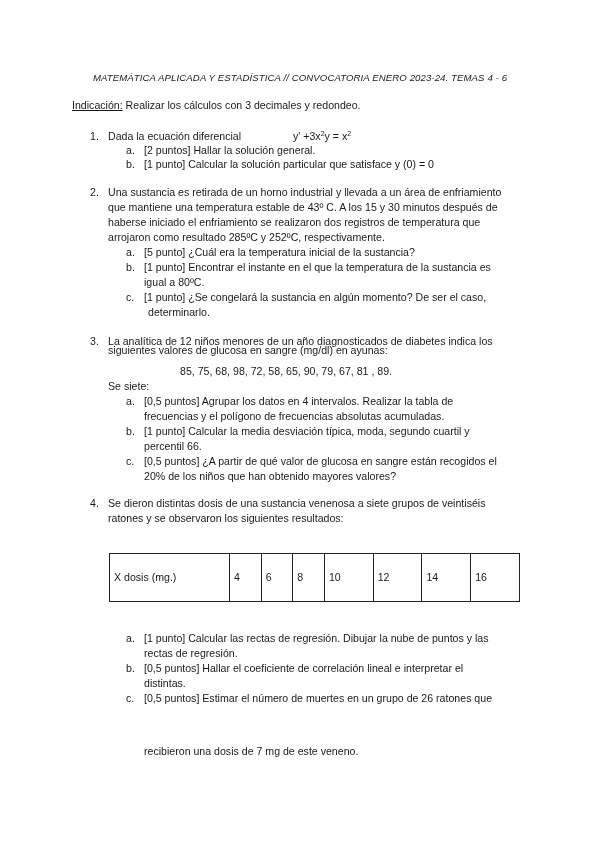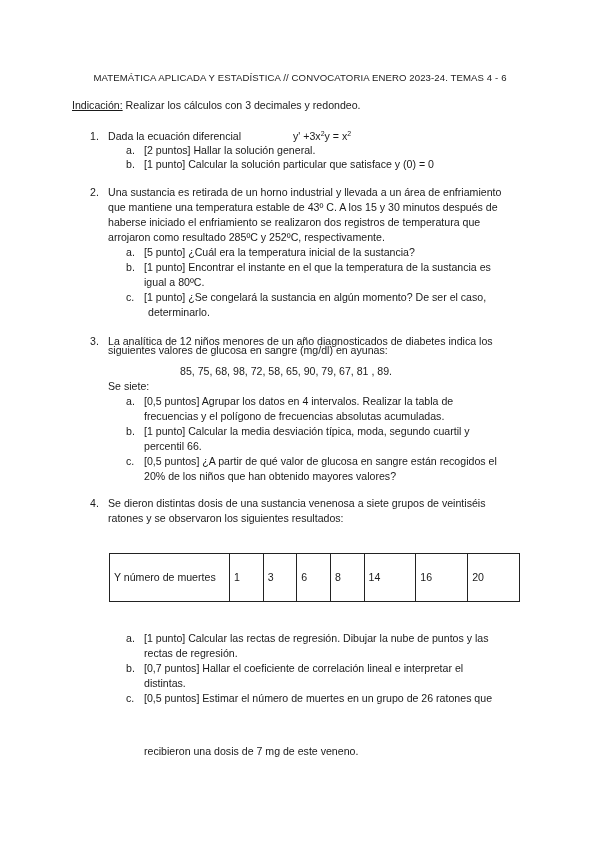--- a/index.html
+++ b/index.html
@@ -2,21 +2,21 @@
 <html><head>
   <meta charset="utf-8">
   <style>
     html, body { margin: 0; padding: 0; background: #ffffff; }
     body {
       width: 600px; height: 848px; position: relative; overflow: hidden;
       font-family: "Liberation Sans", sans-serif; color: #1a1a1a;
       font-size: 10.6px; line-height: 15px;
     }
     .abs { position: absolute; white-space: nowrap; }
-    .title { left: 0; width: 600px; text-align: center; top: 70px; font-size: 9.6px; letter-spacing: 0.1px; }
+    .title { left: 0; width: 600px; text-align: center; top: 70px; font-size: 9.6px; letter-spacing: 0.1px; font-style: italic; }
     .indic { left: 72px; top: 98px; text-align: center; }
     .u { text-decoration: underline; }
     sup { font-size: 7px; line-height: 0; vertical-align: 4px; }
     table.data {
       position: absolute; left: 109px; top: 553px; width: 411px; height: 49px;
       border-collapse: collapse; font-size: 10.6px;
     }
     table.data td {
       border: 1.4px solid #222; padding: 0 0 0 4px; height: 23px; text-align: left; vertical-align: middle;
     }
@@ -72,35 +72,35 @@
   <span class="abs" style="left:144px;top:469px">20% de los niños que han obtenido mayores valores?</span>
 </div>
 
 <div>
   <span class="abs" style="left:90px;top:496px">4.</span>
   <span class="abs" style="left:108px;top:496px">Se dieron distintas dosis de una sustancia venenosa a siete grupos de veintiséis</span>
   <span class="abs" style="left:108px;top:511px">ratones y se observaron los siguientes resultados:</span>
 
   <table class="data">
     <tbody>
-    <tr>
-      <td class="h">Y número de muertes</td>
-      <td>1</td>
-      <td>3</td>
+        <tr>
+      <td class="h">X dosis (mg.)</td>
+      <td>4</td>
       <td>6</td>
       <td>8</td>
+      <td>10</td>
+      <td>12</td>
       <td>14</td>
       <td>16</td>
-      <td>20</td>
     </tr>
   </tbody>
     </table>
 
   <span class="abs" style="left:126px;top:631px">a.</span>
   <span class="abs" style="left:144px;top:631px">[1 punto] Calcular las rectas de regresión. Dibujar la nube de puntos y las</span>
   <span class="abs" style="left:144px;top:646px">rectas de regresión.</span>
   <span class="abs" style="left:126px;top:661px">b.</span>
-  <span class="abs" style="left:144px;top:661px">[0,7 puntos] Hallar el coeficiente de correlación lineal e interpretar el</span>
+  <span class="abs" style="left:144px;top:661px">[0,5 puntos] Hallar el coeficiente de correlación lineal e interpretar el</span>
   <span class="abs" style="left:144px;top:676px">distintas.</span>
   <span class="abs" style="left:126px;top:691px">c.</span>
   <span class="abs" style="left:144px;top:691px">[0,5 puntos] Estimar el número de muertes en un grupo de 26 ratones que</span>
   <span class="abs" style="left:144px;top:744px">recibieron una dosis de 7 mg de este veneno.</span>
 </div>
 
 </body></html>

